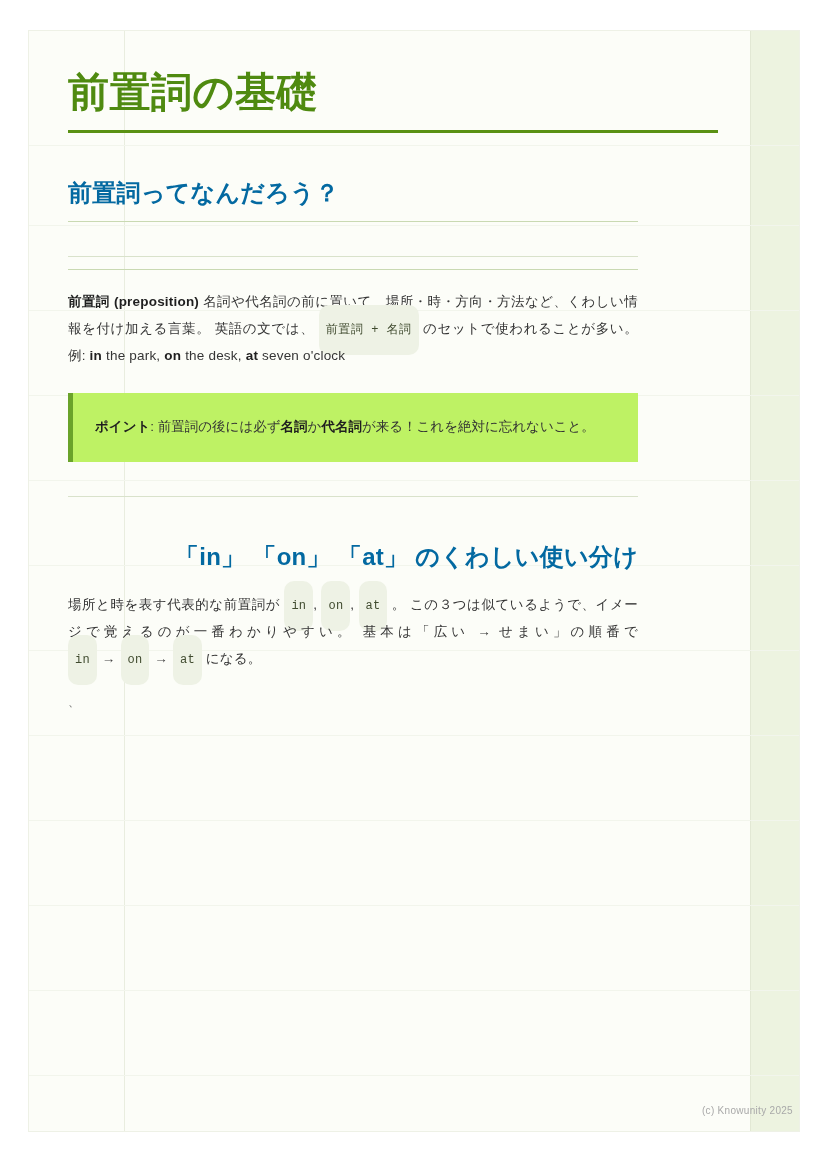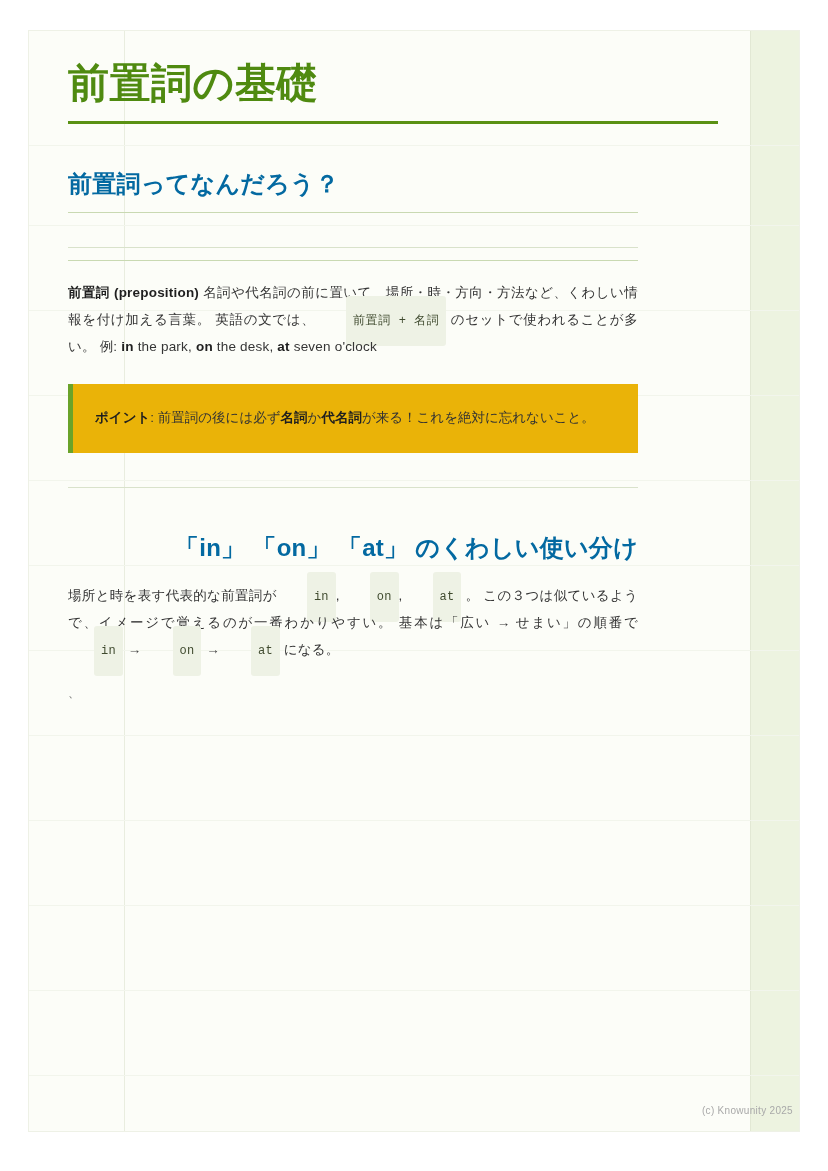--- a/index.html
+++ b/index.html
@@ -68,21 +68,21 @@
     position: absolute;
     left: 29px;
     width: 770px;
     height: 1px;
     background: #f2f5ec;
   }
 
   .content {
     position: absolute;
     left: 68px;
-    top: 59px;
+    top: 68px;
     width: 570px;
   }
 
   h1.doc-title {
     font-size: 41px;
     line-height: 1.18;
     font-weight: bold;
     color: #4f8a10;
     margin: 0 0 0 0;
     letter-spacing: 0.5px;
@@ -122,32 +122,31 @@
     margin-top: 34px;
     width: 570px;
     height: 1px;
     background: #d9e2cb;
   }
 
   code.inline {
     font-family: "Liberation Mono", monospace;
     font-size: 12px;
     background: #eef2e5;
-    border-radius: 3px;
+    border-radius: 10px;
     padding: 18px 7px;
     color: #3f4a2e;
     white-space: nowrap;
-    margin-left: 26px;
   }
 
   .callout {
     margin-top: 24px;
     width: 570px;
     box-sizing: border-box;
-    background: #eab308;
+    background: #bef264;
     border-left: 5px solid #6aa32a;
     padding: 20px 22px 22px 22px;
   }
   .callout p {
     margin: 0;
     font-size: 13.5px;
     line-height: 2.0;
     color: #333;
   }
   .callout b { color: #1f1f1f; }

